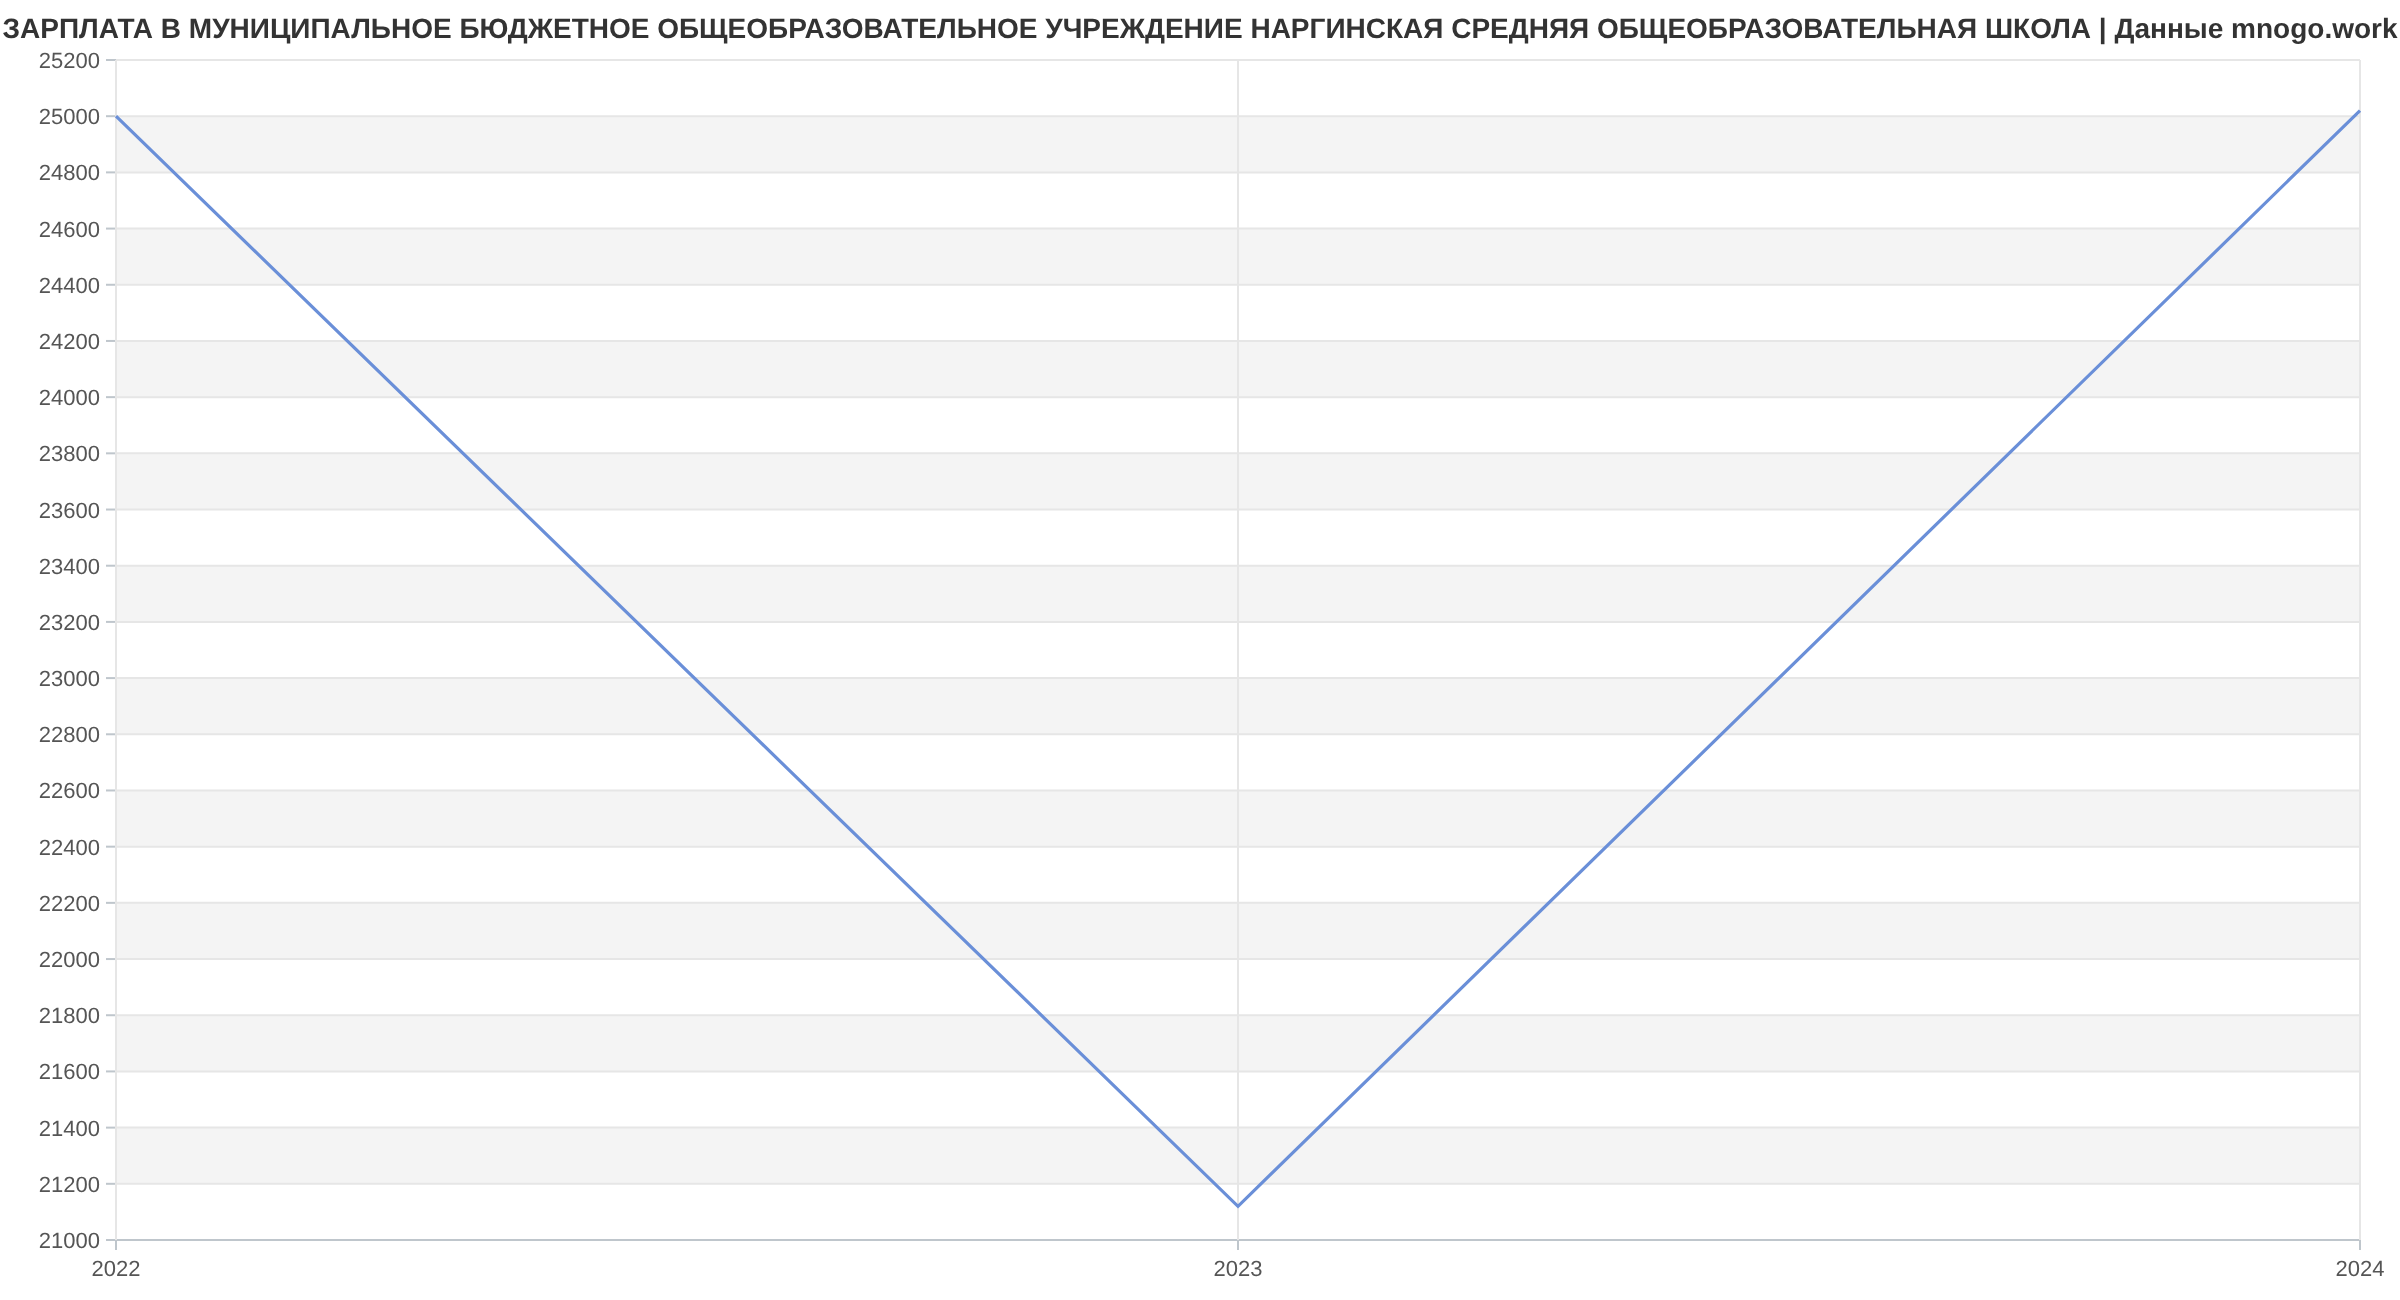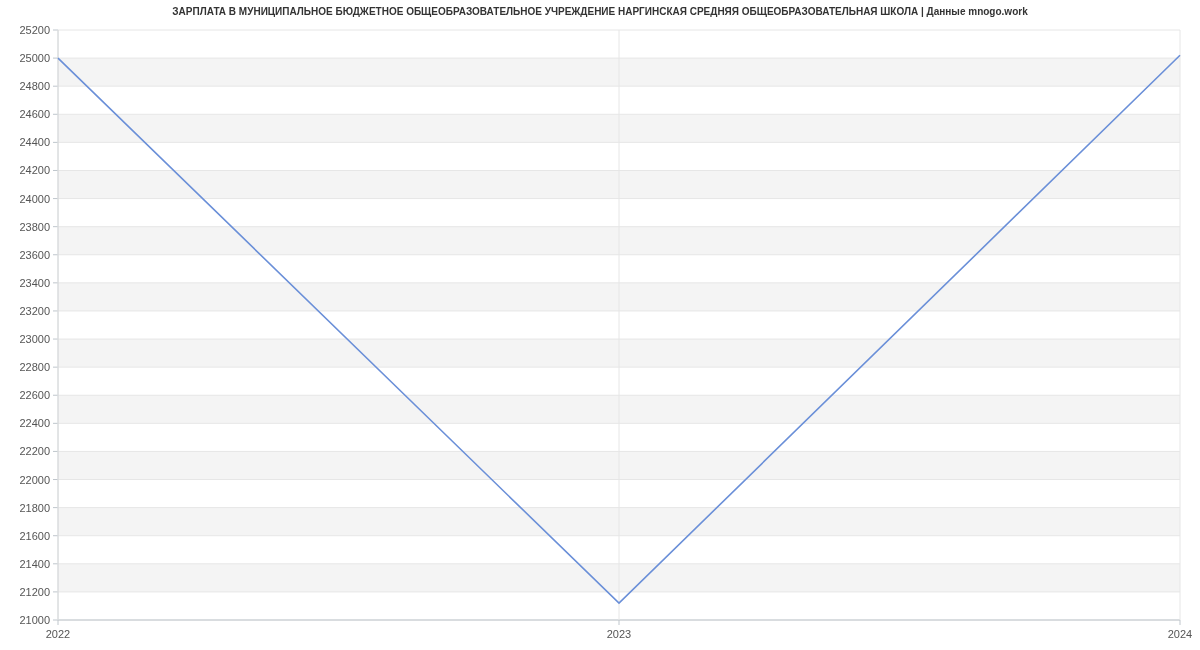--- a/index.html
+++ b/index.html
@@ -15,21 +15,21 @@
     position: relative;
     width: 1200px;
     height: 650px;
   }
   .title {
     position: absolute;
     top: 6px;
     left: 0;
     right: 0;
     text-align: center;
-    font-size: 10px;
+    font-size: 14px;
     font-weight: 700;
     color: #333;
     white-space: nowrap;
   }
   svg { display:block; }
   .grid-band { fill: #f4f4f4; }
   .grid-line { stroke: #e6e6e6; stroke-width:1; }
   .axis-line { stroke: #bfc6cc; stroke-width:1; }
   .tick-text { font-size: 11px; fill: #555; }
   .x-tick-text { font-size: 11px; fill:#555; text-anchor:middle; }

